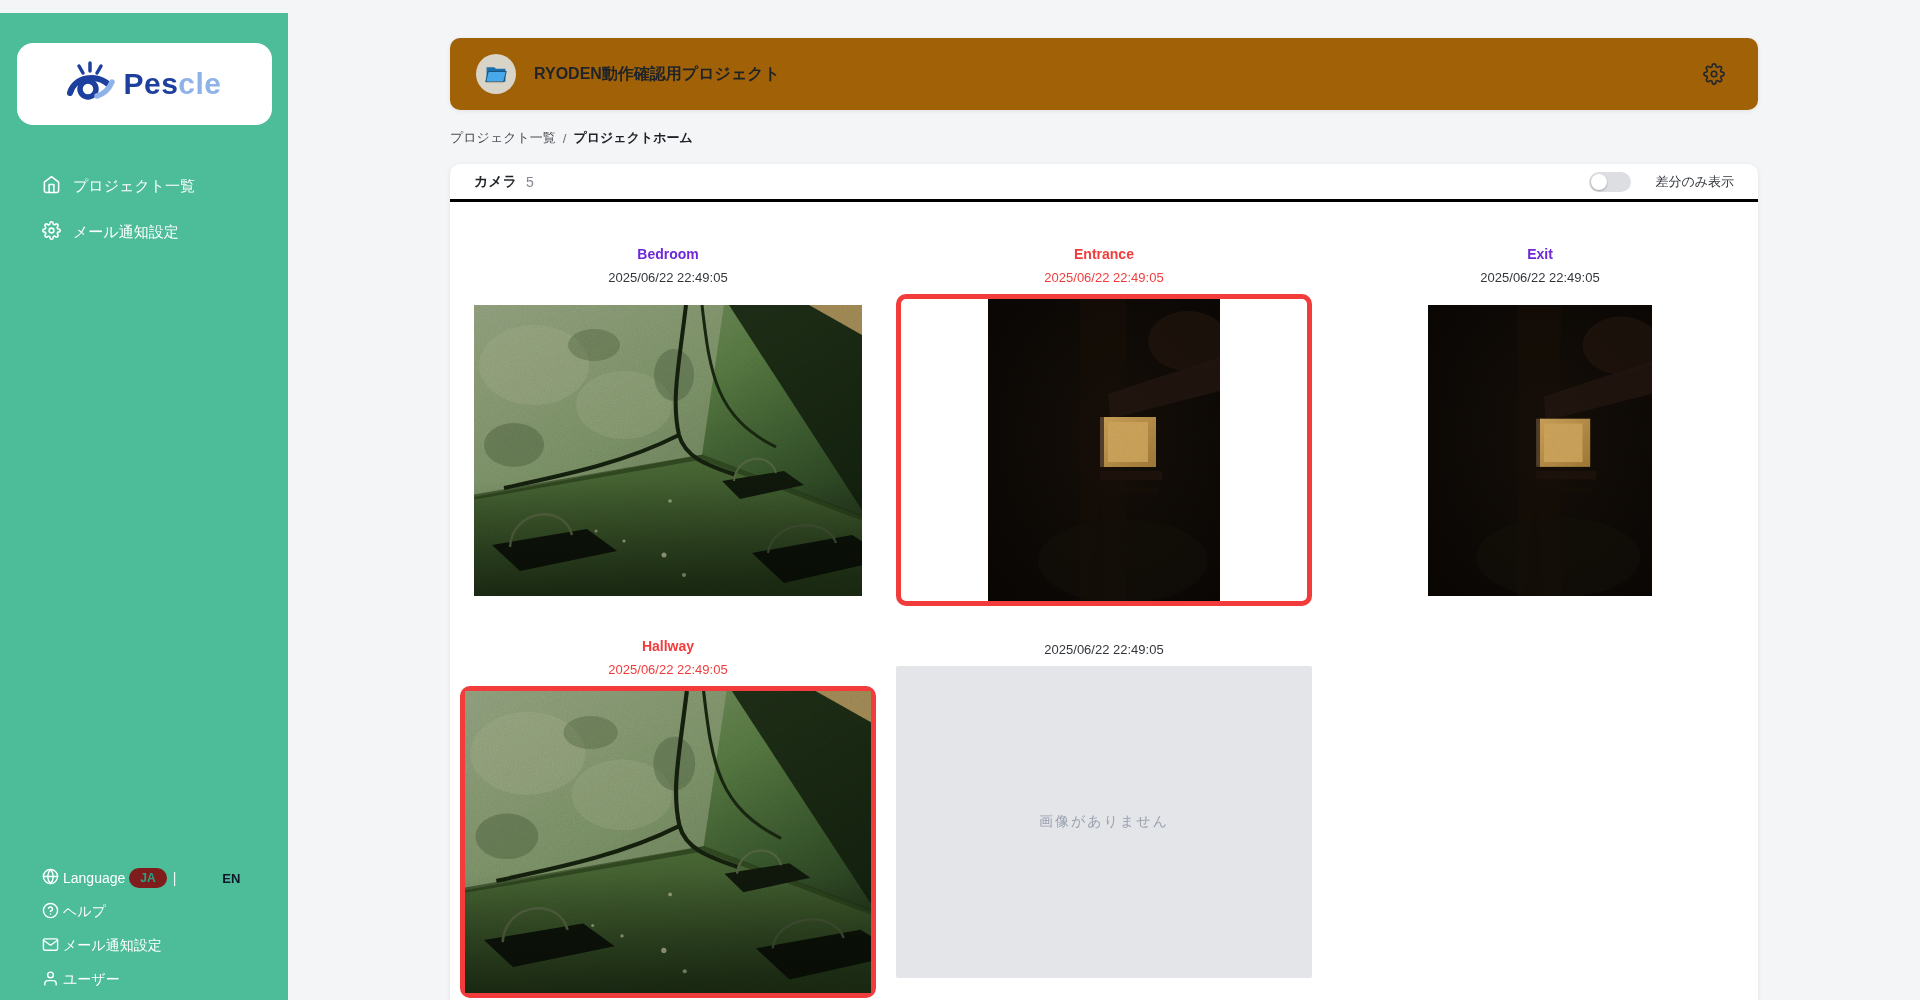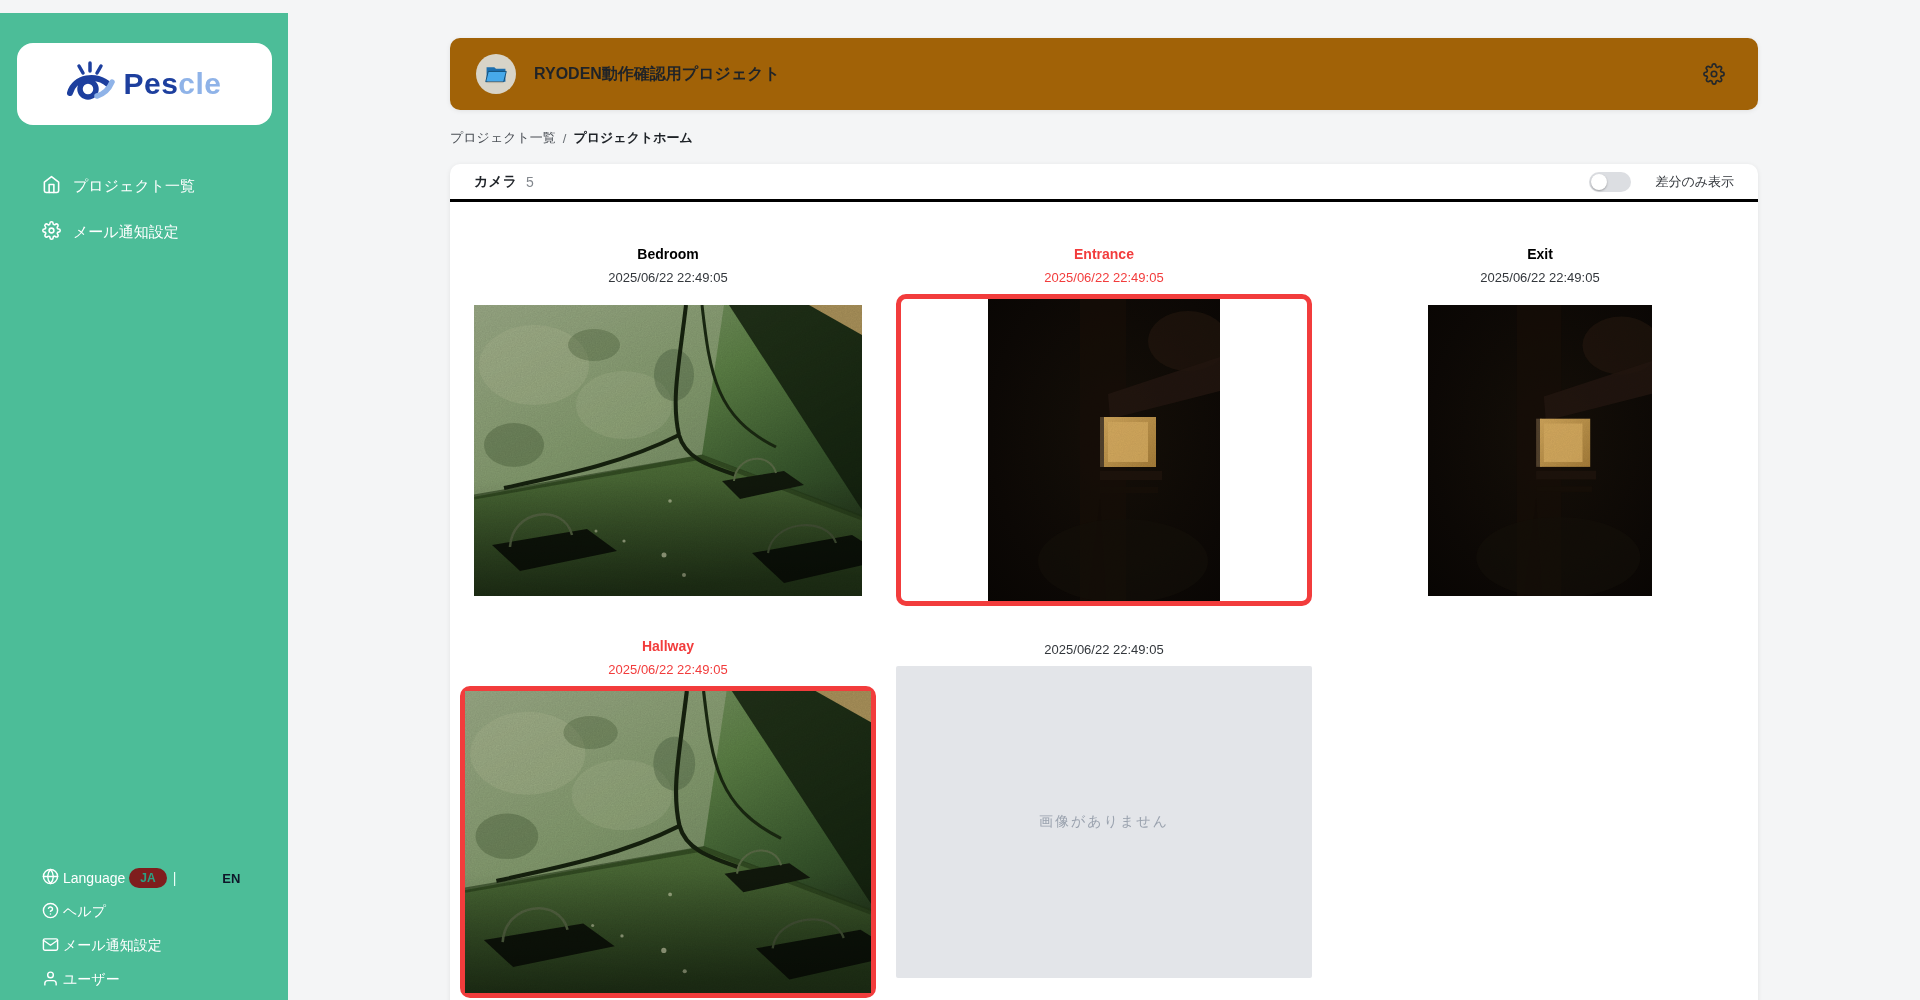--- a/index.html
+++ b/index.html
@@ -53,21 +53,21 @@
   .toggle-wrap { margin-left:auto; display:flex; align-items:center; gap:24px; }
   .switch { width:42px; height:20px; border-radius:10px; background:#dcdee2;
             position:relative; cursor:pointer; }
   .switch .knob { position:absolute; left:2px; top:2px; width:16px; height:16px;
                   border-radius:50%; background:#fff; box-shadow:0 1px 2px rgba(0,0,0,.3); }
   .toggle-label { font-size:13px; color:#33373c; }
 
   .camera-grid { display:grid; grid-template-columns:repeat(3,1fr); justify-items:center;
                  padding-top:42px; row-gap:30px; }
   .cam-cell { width:420px; text-align:center; }
-  .cam-title { font-size:14px; font-weight:bold; color:#000000; line-height:20px; }
+  .cam-title { font-size:14px; font-weight:bold; color:#6d28d9; line-height:20px; }
   .cam-time { font-size:13px; color:#33373c; line-height:20px; margin-top:4px; }
   .cam-cell.highlighted .cam-title, .cam-cell.highlighted .cam-time { color:#f23c3c; }
   .cam-frame { margin:6px auto 0; width:416px; height:312px; border-radius:10px;
                display:flex; align-items:center; justify-content:center; cursor:pointer; }
   .cam-cell.highlighted .cam-frame { border:5px solid #f23c3c; background:#fff; }
   .cam-frame svg { display:block; }
   .size-landscape { width:388px; height:291px; }
   .size-wide { width:406px; height:302px; }
   .size-portrait { width:232px; height:302px; }
   .size-portrait-sm { width:224px; height:291px; }

